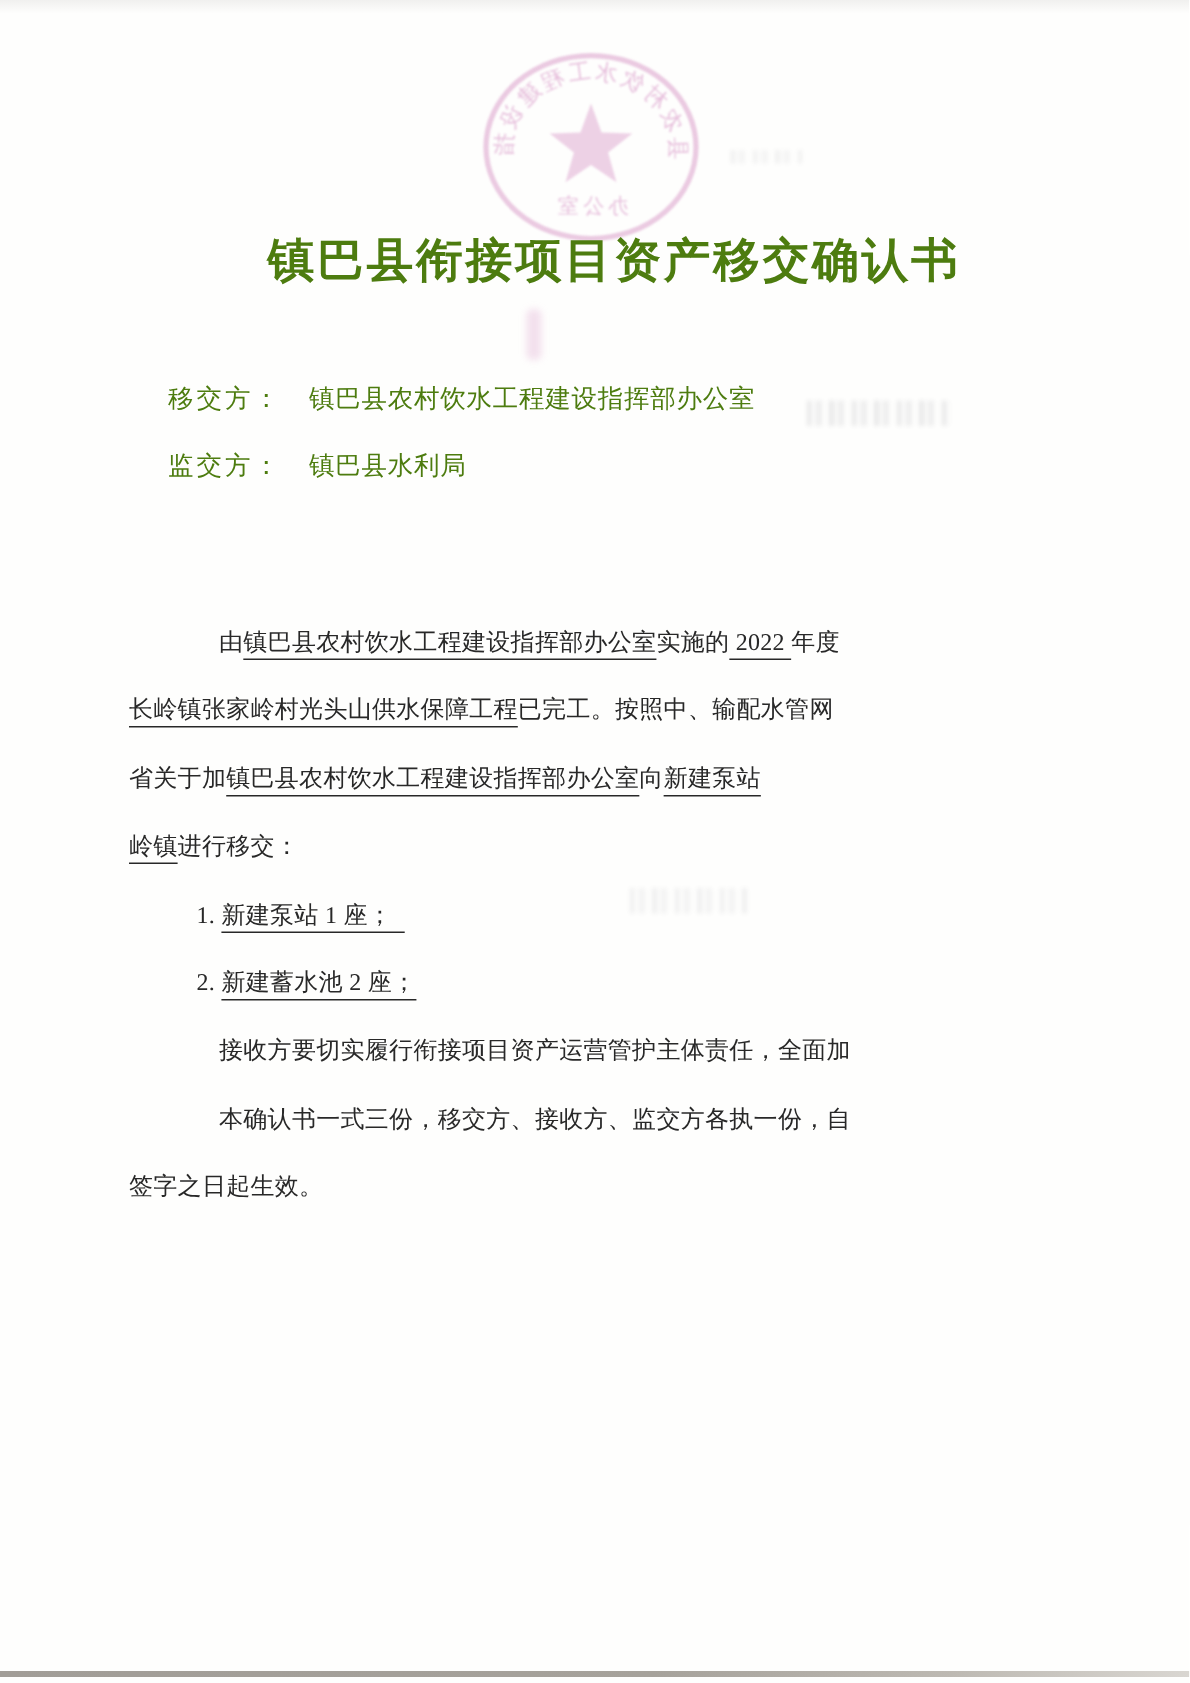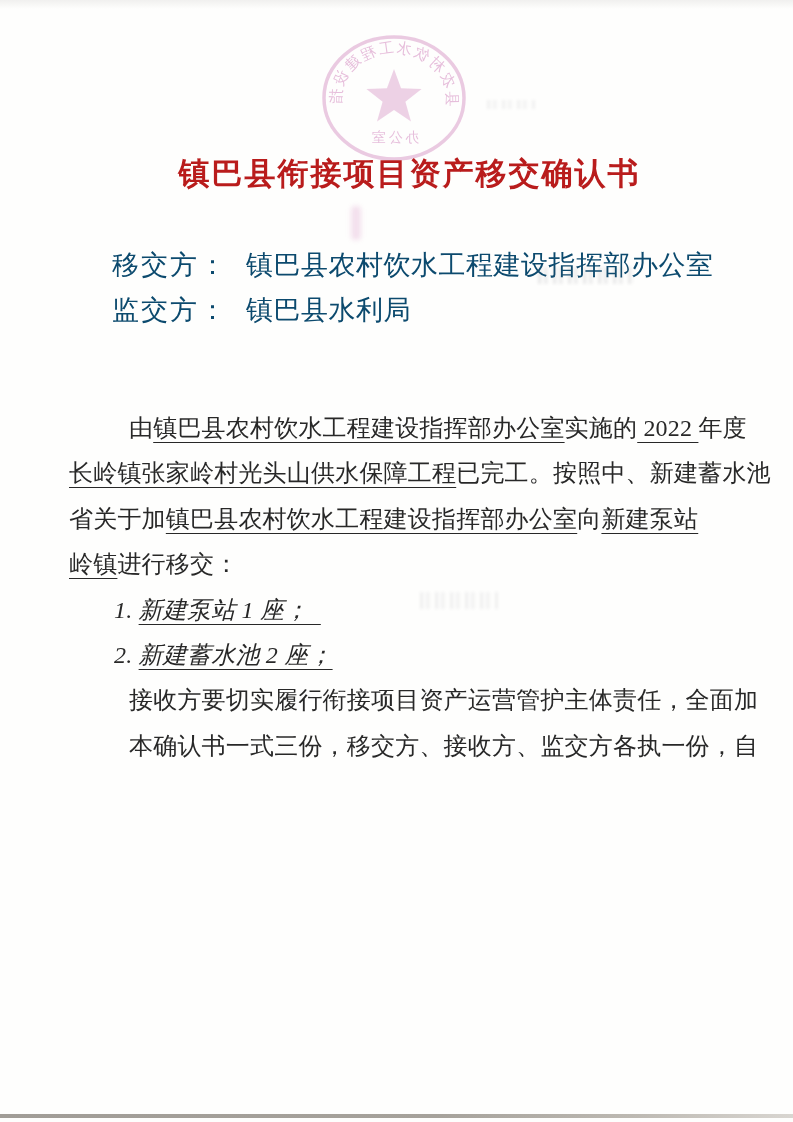--- a/index.html
+++ b/index.html
@@ -50,38 +50,38 @@
   .s2 { left: 420px; top: 592px; width: 78px; height: 17px; opacity: 0.30; }
   .s3 { left: 487px; top: 100px; width: 48px; height: 9px;  opacity: 0.28; }
   
   .title {
     position: absolute; top: 153px; left: 0; width: 100%;
     box-sizing: border-box; padding-left: 26px;
     margin: 0;
     text-align: center;
     font-size: 31px; font-weight: bold;
     letter-spacing: 2px;
-    color: #b91c1c;
+    color: #4d7c0f;
   }
   
   .parties {
     position: absolute; top: 243px; left: 112px;
-    font-size: 27px; color: #0c4a6e;
+    font-size: 17px; color: #4d7c0f;
   }
   .party-row { height: 45.3px; line-height: 45.3px; white-space: pre; }
   .party-label { letter-spacing: 2px; }
   .party-value { margin-left: 18px; letter-spacing: 0.5px; }
   
   .content {
-    position: absolute; top: 406px; left: 69px; width: 628px;
-    font-size: 24px; color: #282828; letter-spacing: 0.2px;
+    position: absolute; top: 406px; left: 86px; width: 628px;
+    font-size: 16px; color: #282828; letter-spacing: 0.2px;
   }
   .doc-line { height: 45.4px; line-height: 45.4px; white-space: nowrap; }
   .doc-line.indent { padding-left: 60px; }
-  .doc-line.list   { padding-left: 45px; font-style: italic; }
+  .doc-line.list   { padding-left: 45px; }
   .seg { white-space: pre; }
   .seg.u {
     text-decoration: underline;
     text-underline-offset: 6px;
     text-decoration-thickness: 1.3px;
   }
 </style>
 </head>
 <body>
 
@@ -105,27 +105,28 @@
 
   <h1 class="title">镇巴县衔接项目资产移交确认书</h1>
 
   <div class="parties" id="parties">
       <div class="party-row"><span class="party-label">移交方：</span><span class="party-value">镇巴县农村饮水工程建设指挥部办公室</span></div>
       <div class="party-row"><span class="party-label">监交方：</span><span class="party-value">镇巴县水利局</span></div>
     </div>
 
   <div class="content" id="content">
       <div class="doc-line indent"><span class="seg">由</span><span class="seg u">镇巴县农村饮水工程建设指挥部办公室</span><span class="seg">实施的</span><span class="seg u"> 2022 </span><span class="seg">年度</span></div>
-      <div class="doc-line"><span class="seg u">长岭镇张家岭村光头山供水保障工程</span><span class="seg">已完工。按照中、新建蓄水池</span></div>
+      <div class="doc-line"><span class="seg u">长岭镇张家岭村光头山供水保障工程</span><span class="seg">已完工。按照中、输配水管网</span></div>
       <div class="doc-line"><span class="seg">省关于加</span><span class="seg u">镇巴县农村饮水工程建设指挥部办公室</span><span class="seg">向</span><span class="seg u">新建泵站</span></div>
       <div class="doc-line"><span class="seg u">岭镇</span><span class="seg">进行移交：</span></div>
       <div class="doc-line list"><span class="seg">1. </span><span class="seg u">新建泵站 1 座；  </span></div>
       <div class="doc-line list"><span class="seg">2. </span><span class="seg u">新建蓄水池 2 座；</span></div>
       <div class="doc-line indent"><span class="seg">接收方要切实履行衔接项目资产运营管护主体责任，全面加</span></div>
       <div class="doc-line indent"><span class="seg">本确认书一式三份，移交方、接收方、监交方各执一份，自</span></div>
+      <div class="doc-line"><span class="seg">签字之日起生效。</span></div>
     </div>
 
   <div class="smudge s1"></div>
   <div class="smudge s2"></div>
   <div class="smudge s3"></div>
   <div class="pink-streak"></div>
 
   <div class="scan-edge"></div>
 </div>
 

